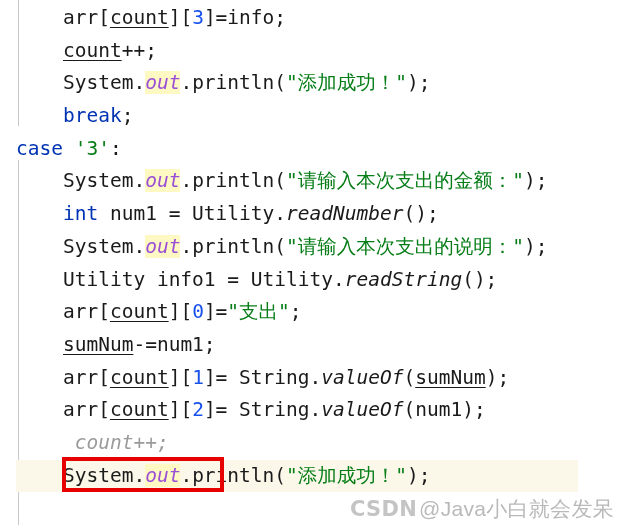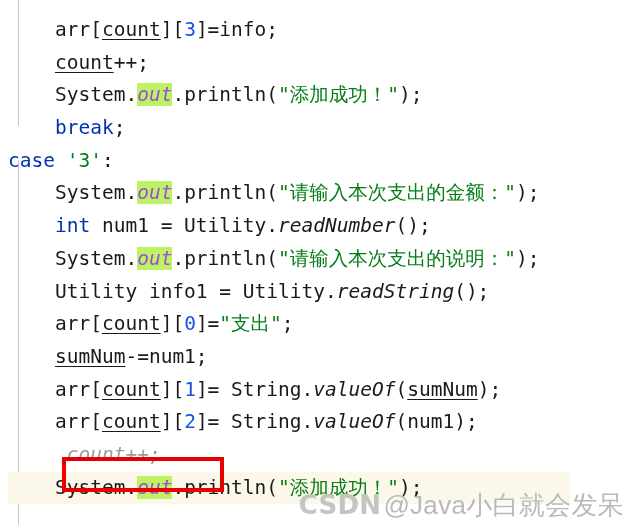--- a/index.html
+++ b/index.html
@@ -21,23 +21,23 @@
     position: absolute;
     left: 18px;
     width: 1px;
     background: #c8c8c8;
   }
   .indent-guide.g1 { top: -4px;  height: 130px; }
   .indent-guide.g2 { top: 160px; height: 365px; }
 
   .code {
     position: absolute;
-    top: 0; left: 8px;
+    top: 0; left: 16px;
     width: 562px;
-    padding-top: 14px;
+    padding-top: 2px;
   }
 
   .line {
     position: relative;
     height: 32.7px;
     line-height: 32.7px;
     white-space: pre;
     font-size: 19.5px;
     color: #1a1a1a;
     letter-spacing: 0px;
@@ -52,21 +52,21 @@
   
   .kw      { color: #0033b3; }        
   .num     { color: #1750eb; }        
   .chr     { color: #067d17; }        
   .str     { color: #067d17; }        
   .field   { text-decoration: underline; text-underline-offset: 3px; }
   .stat    { font-style: italic; }    
   .outtok  {
     color: #9b4fd6;
     font-style: italic;
-    background: #bef264;
+    background: #fef9c3;
   }
   .plain   { color: #1a1a1a; }
 
   
   .ghost {
     color: #9b9b9b;
     font-style: italic;
   }
 
   
@@ -77,24 +77,24 @@
     width: 162px;
     height: 35px;
     border: 4px solid #e60000;
     background: transparent;
     pointer-events: none;
   }
 
   
   .watermark {
     position: absolute;
-    right: 6px;
+    right: 16px;
     bottom: 2px;
     font-family: "Liberation Sans", sans-serif;
-    font-size: 26px;
+    font-size: 21px;
     color: #b9b9b9;
     white-space: nowrap;
     letter-spacing: 0.3px;
     margin-top: 20px;
   }
   .watermark .csdn-mark {
     font-family: "DejaVu Sans", sans-serif;
     font-weight: bold;
     color: #c4c4c4;
     margin-right: 2px;

